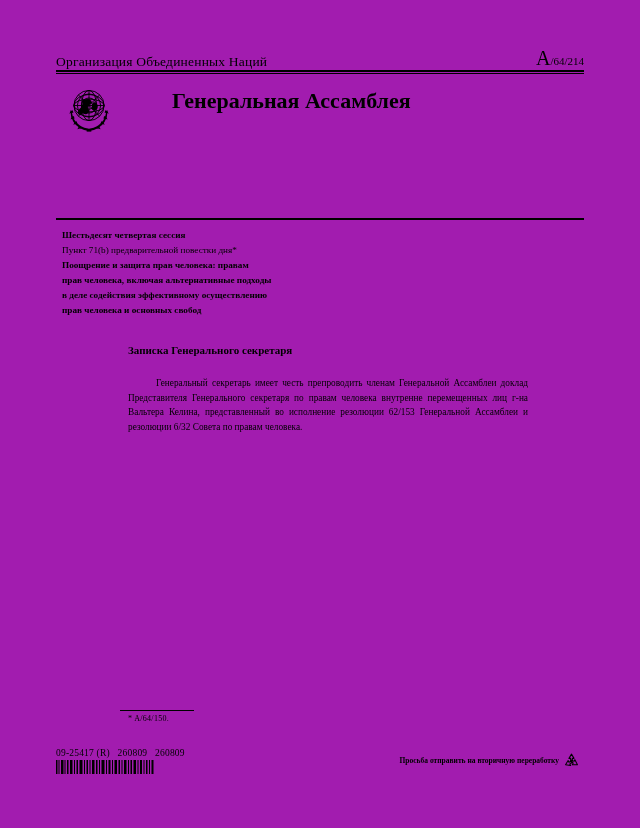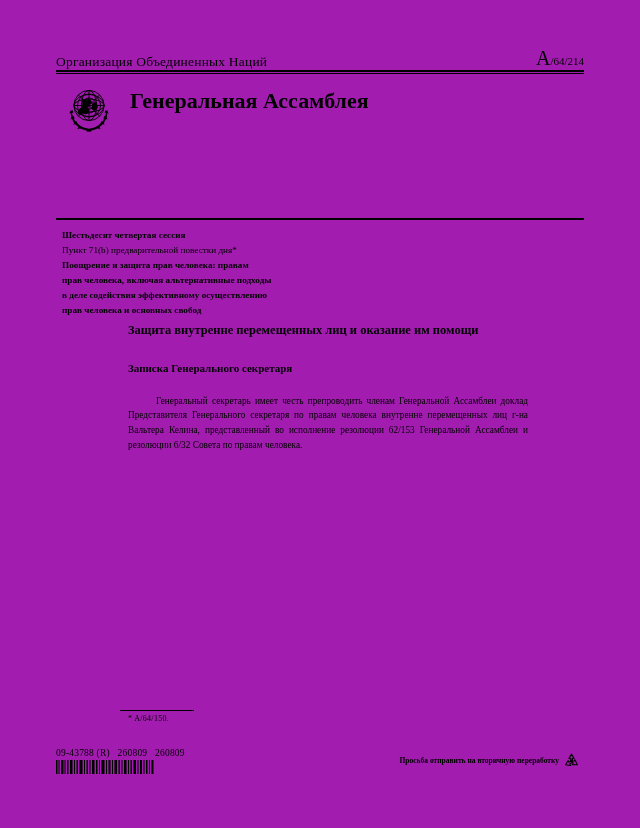--- a/index.html
+++ b/index.html
@@ -53,20 +53,21 @@
   }
   .rule-thin {
     border-top: 0.8px solid #000;
     margin-top: 1.2px;
   }
 
   .masthead-body {
     display: flex;
     align-items: flex-start;
     margin-top: 6px;
+    gap: 42px;
   }
   .emblem {
     width: 58px;
     height: 58px;
     flex: 0 0 58px;
     margin-left: 4px;
   }
   .organ-title {
     font-size: 22px;
     font-weight: bold;
@@ -244,32 +245,31 @@
   <div class="session">
     <div class="b">Шестьдесят четвертая сессия</div>
     <div>Пункт 71(b) предварительной повестки дня*</div>
     <div class="b">Поощрение и защита прав человека: правам</div>
     <div class="b">прав человека, включая альтернативные подходы</div>
     <div class="b">в деле содействия эффективному осуществлению</div>
     <div class="b">прав человека и основных свобод</div>
   </div>
 
   <div class="content">
-    <h1 class="main-title">Защита внутренне перемещенных лиц и оказание им помощи</h1>
     <h2 class="sub-title">Записка Генерального секретаря</h2>
     <p class="para">Генеральный секретарь имеет честь препроводить членам Генеральной Ассамблеи доклад Представителя Генерального секретаря по правам человека внутренне перемещенных лиц г-на Вальтера Келина, представленный во исполнение резолюции 62/153 Генеральной Ассамблеи и резолюции 6/32 Совета по правам человека.</p>
   </div>
 
   <div class="footnote-rule"></div>
   <div class="footnote">*  A/64/150.</div>
 
   <div class="footer">
     <div class="jobno-wrap">
       <div class="jobno">
-        <span>09-43788 (R)</span>&nbsp;&nbsp;&nbsp;<span>260809</span>&nbsp;&nbsp;&nbsp;<span>260809</span>
+        <span>09-25417 (R)</span>&nbsp;&nbsp;&nbsp;<span>260809</span>&nbsp;&nbsp;&nbsp;<span>260809</span>
       </div>
       <svg class="barcode" viewBox="0 0 200 28" preserveAspectRatio="none" aria-hidden="true">
         <g fill="#000">
           <rect x="0" y="0" width="3" height="28"></rect>
             <rect x="5" y="0" width="2" height="28"></rect>
           <rect x="10" y="0" width="5" height="28"></rect>
             <rect x="17" y="0" width="2" height="28"></rect>
           <rect x="22" y="0" width="3" height="28"></rect>
             <rect x="28" y="0" width="5" height="28"></rect>
           <rect x="36" y="0" width="2" height="28"></rect>

